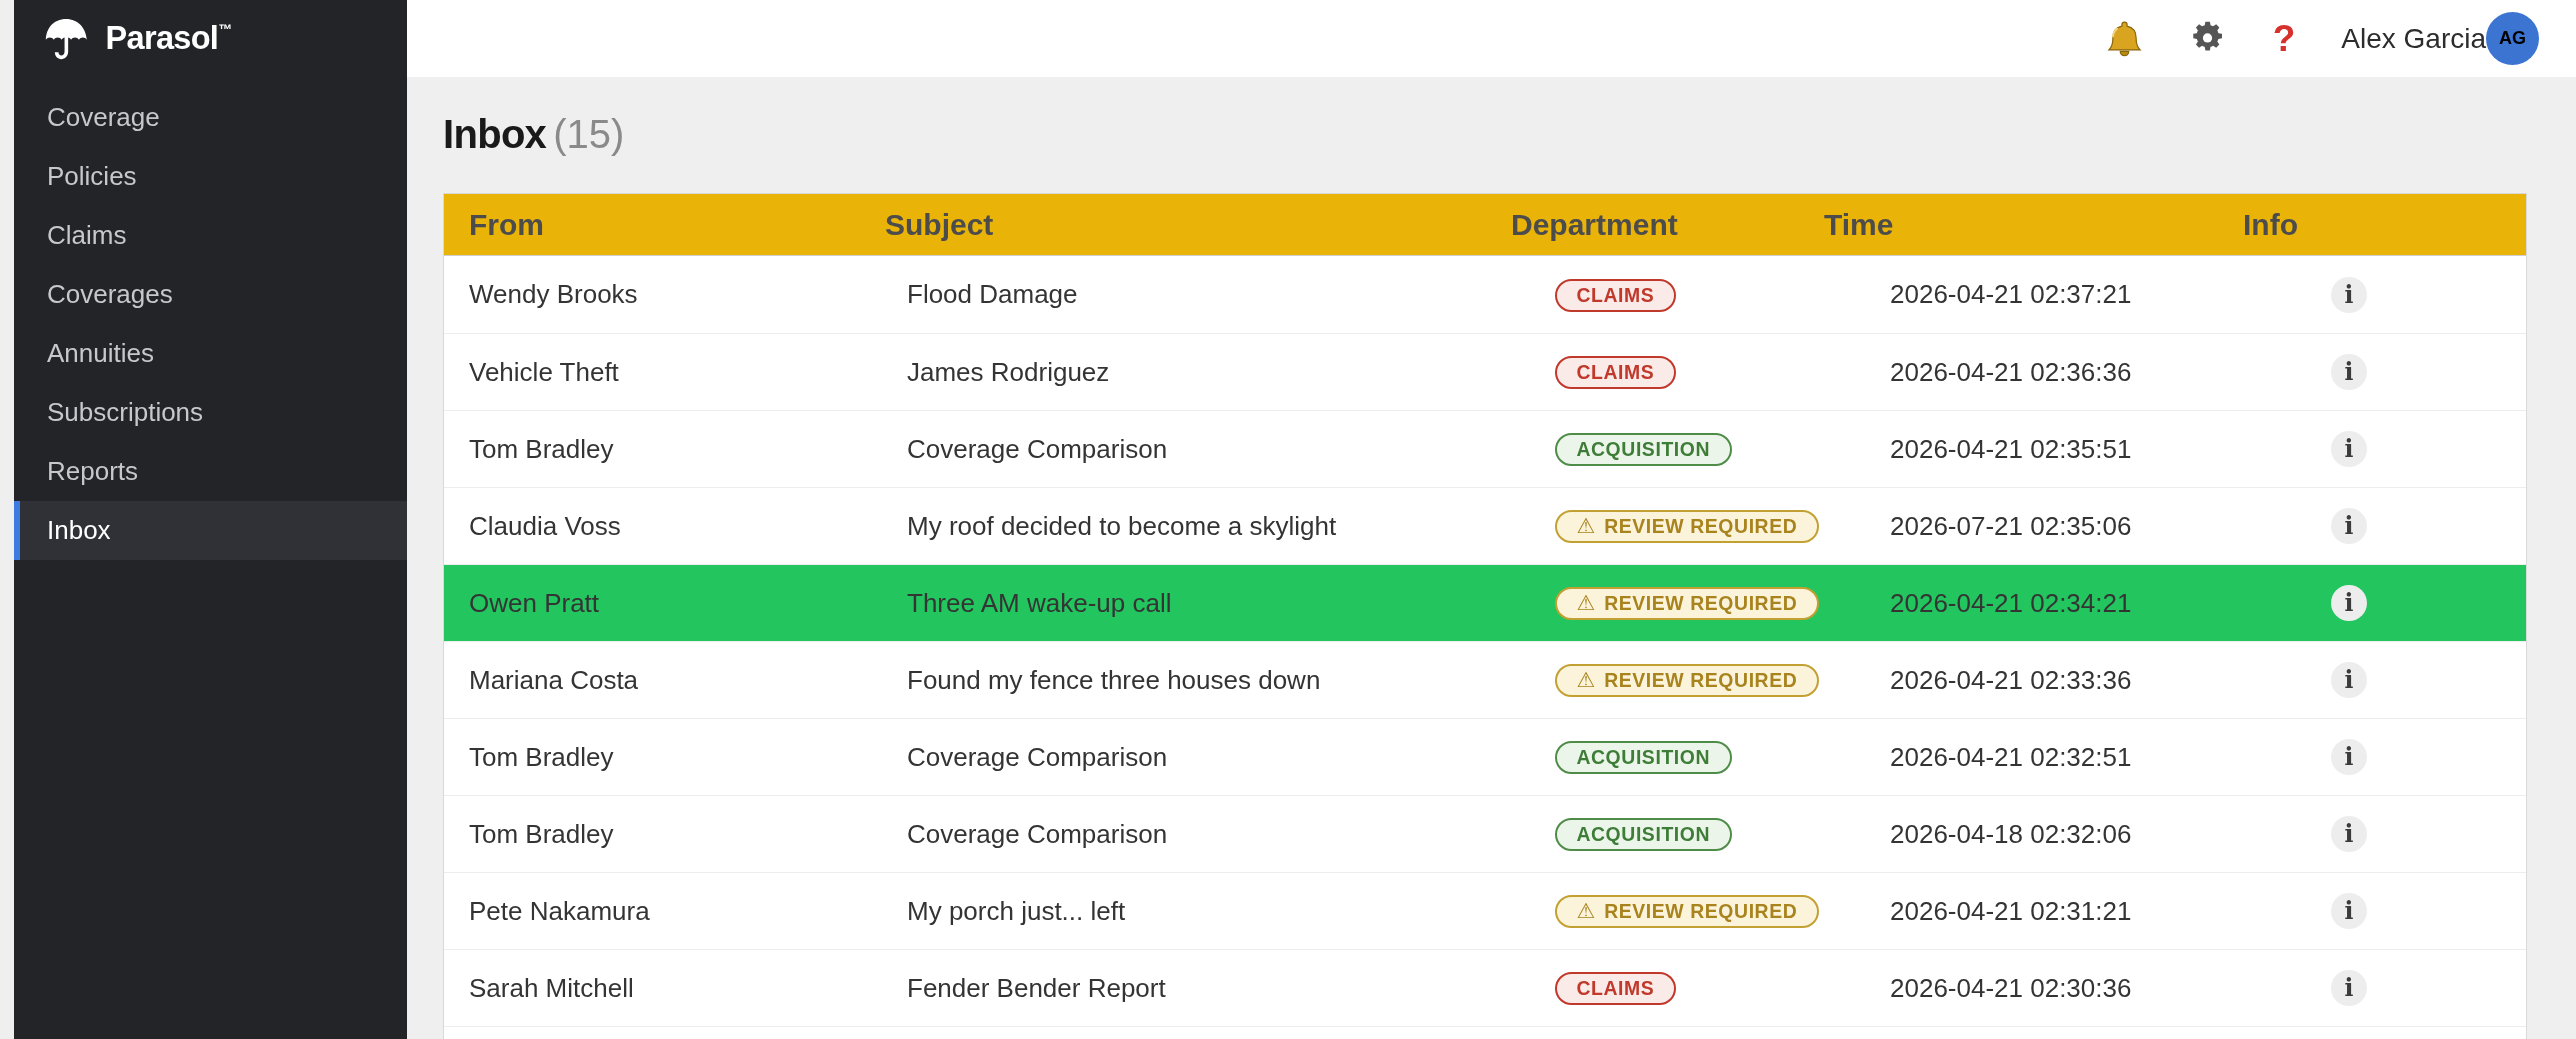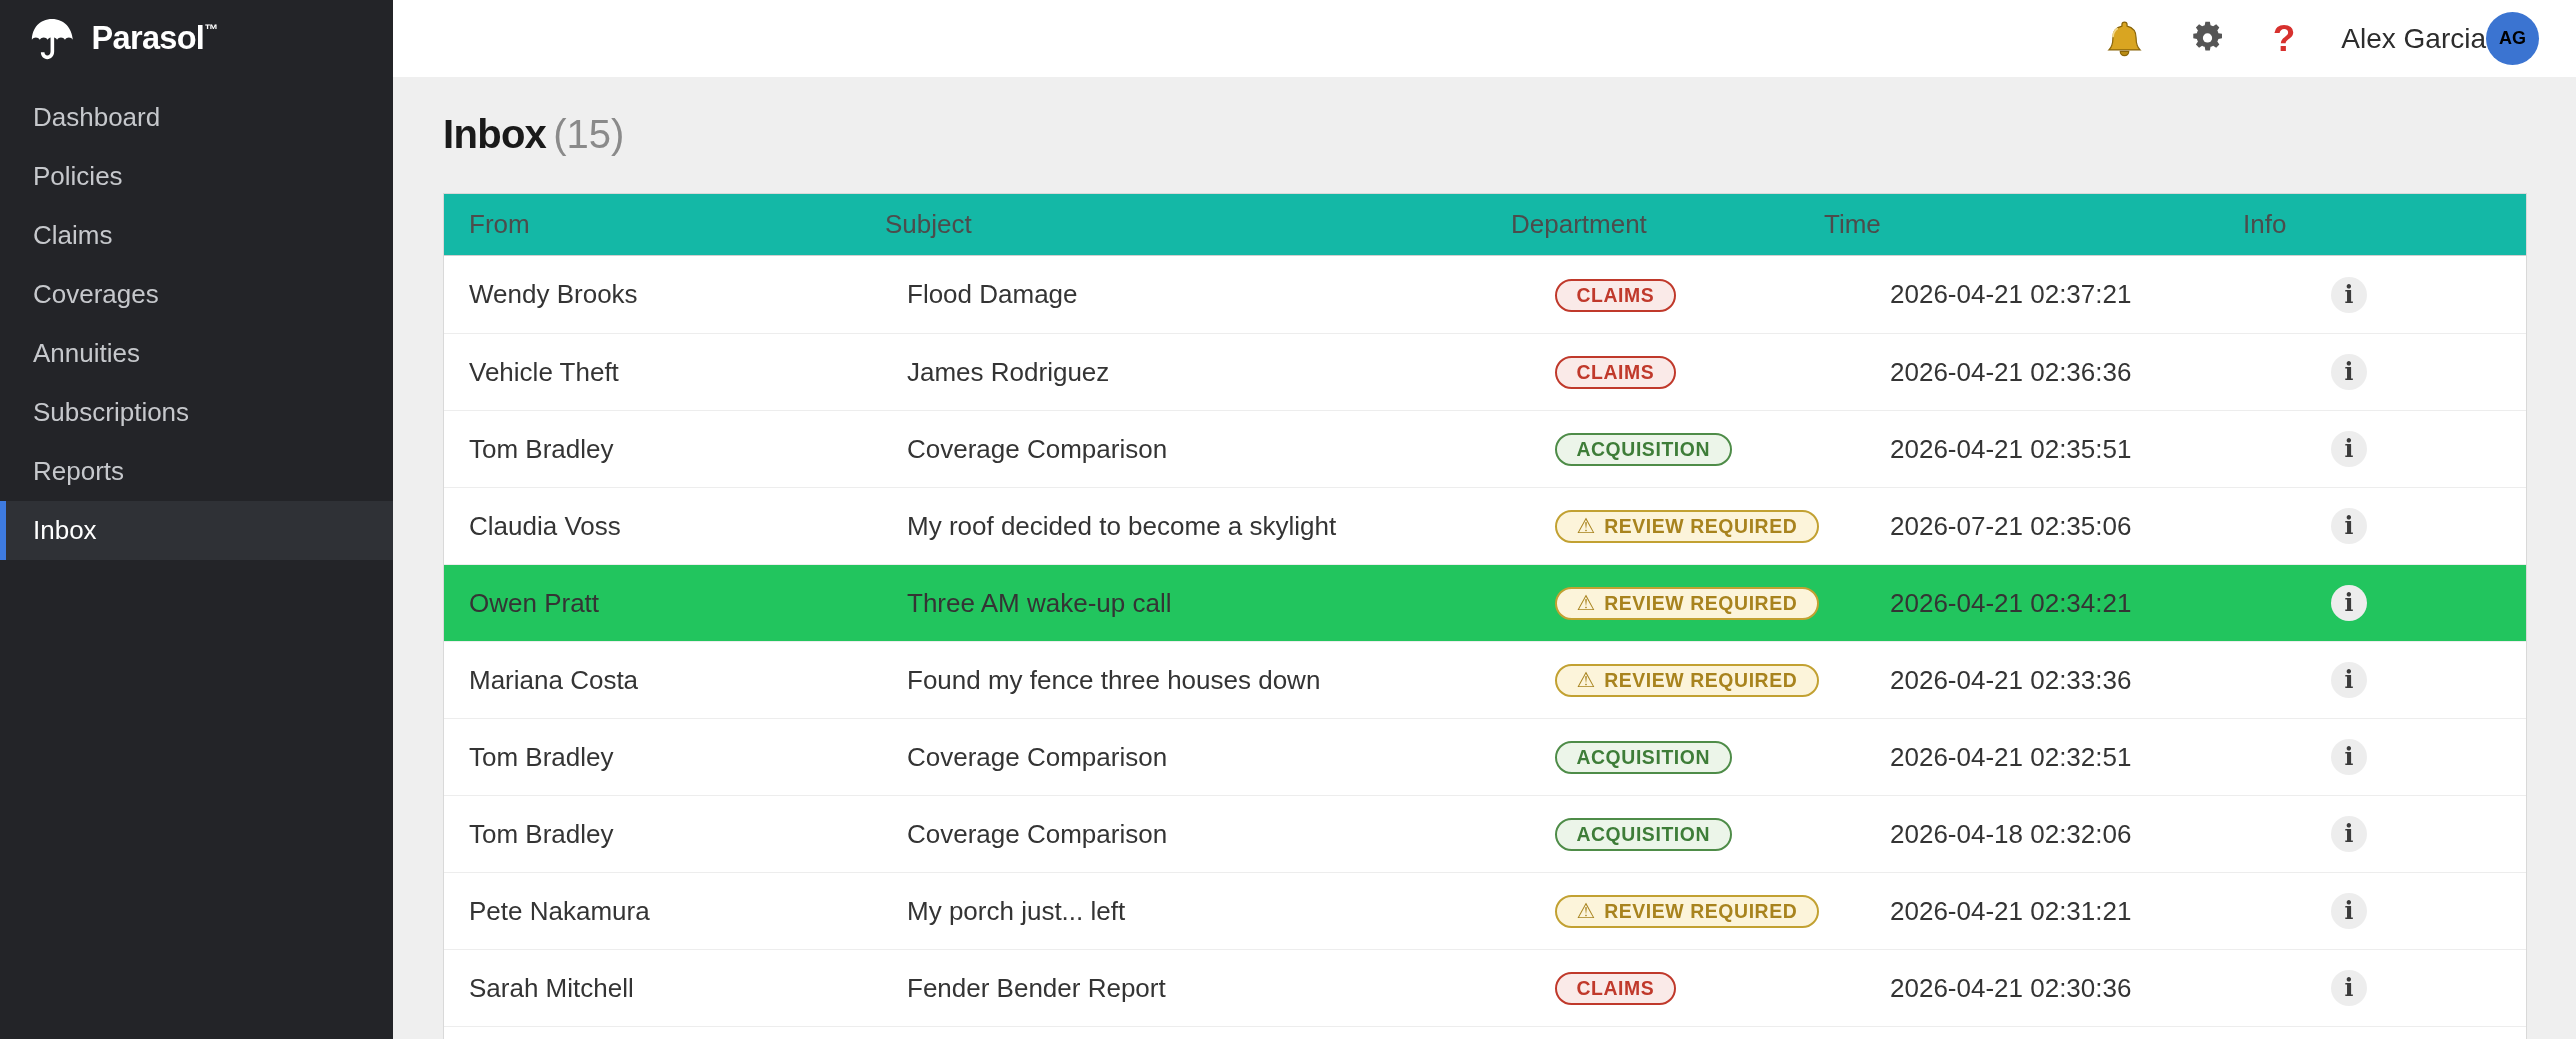--- a/index.html
+++ b/index.html
@@ -5,21 +5,21 @@
   * { margin:0; padding:0; box-sizing:border-box; }
   html,body { width:2576px; height:1040px; overflow:hidden; }
   body {
     font-family:"Liberation Sans", sans-serif;
     background:#efefef;
     color:#343434;
   }
 
   
   .sidebar {
-    position:fixed; left:0; top:0;
+    position:fixed; left:14px; top:0;
     width:393px; height:1040px;
     background:#232428;
     z-index:10;
   }
   .logo-row {
     height:77px;
     display:flex; align-items:center;
     padding-left:29px; gap:16.6px;
   }
   .brand {
@@ -79,23 +79,23 @@
     border:1.4px solid #d9d9d9;
   }
   .grid-row {
     display:grid;
     grid-template-columns:416px 626px 313px 360px 1fr;
     align-items:center;
     padding-left:25px;
   }
   .thead {
     height:62px;
-    background:#14b8a6;
+    background:#eab308;
     border-bottom:1.4px solid #cfcfcf;
-    font-size:26px; font-weight:400; color:#4c4c4c;
+    font-size:30px; font-weight:700; color:#4c4c4c;
   }
   .thead .info-h { padding-left:59px; }
   .trow { height:77px; border-top:1.4px solid #ededed; background:#ffffff; font-size:26px;gap:22px; }
   .trow:first-of-type { border-top:none; }
   .trow.highlighted { background:#22c55e; }
   .trow.partial { height:15px; }
   .cell { overflow:hidden; white-space:nowrap; }
   .cell.info { padding-left:59px; }
 
   .badge {
@@ -131,21 +131,21 @@
         <path fill="#ffffff" d="M32 4C15 4 4 17 4 33c2.5-4 8.5-4 11 0 2.5-4 8.5-4 11 0 1-1.6 2.5-2.6 4-3v19.5c0 3.5-2.2 5.5-4.5 5.5-2.2 0-4-1.7-4-4.5h-5c0 5.8 4 9.5 9 9.5s9.5-3.9 9.5-10.5V30c1.5.4 3 1.4 4 3 2.5-4 8.5-4 11 0 2.5-4 8.5-4 11 0C60 17 49 4 32 4z"></path>
       </svg>
     </span>
     <span class="brand">
         <span>Parasol</span>
         <span class="tm">™</span>
       </span>
   </div>
   <nav class="nav" id="nav">
   <div class="nav-item">
-        <span class="nav-label">Dashboard</span>
+        <span class="nav-label">Coverage</span>
       </div>
 
   <div class="nav-item">
         <span class="nav-label">Policies</span>
       </div>
 
   <div class="nav-item">
         <span class="nav-label">Claims</span>
       </div>
 

